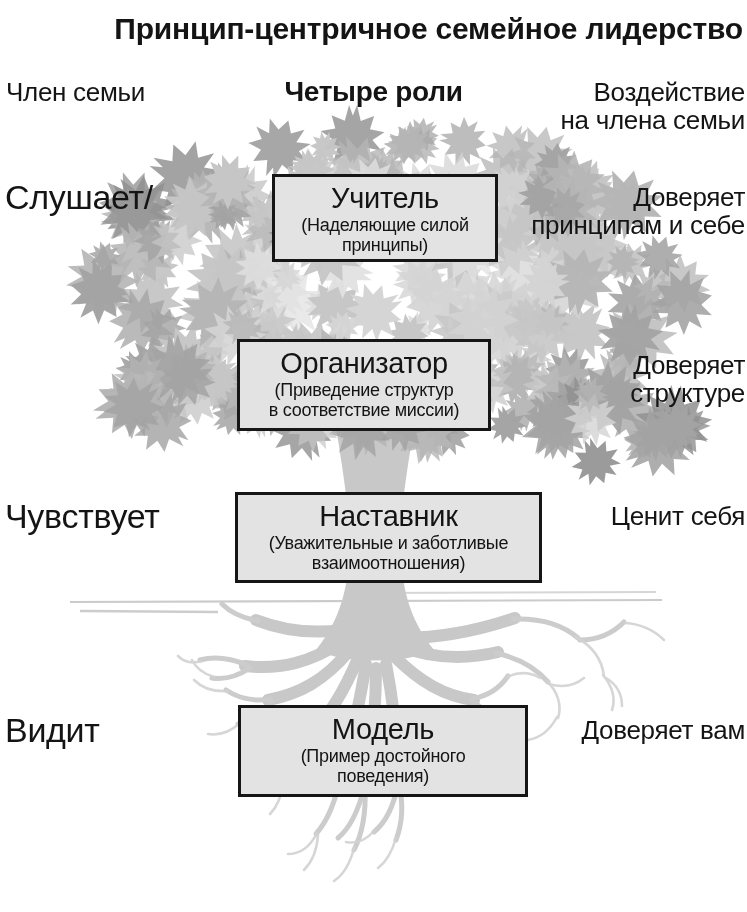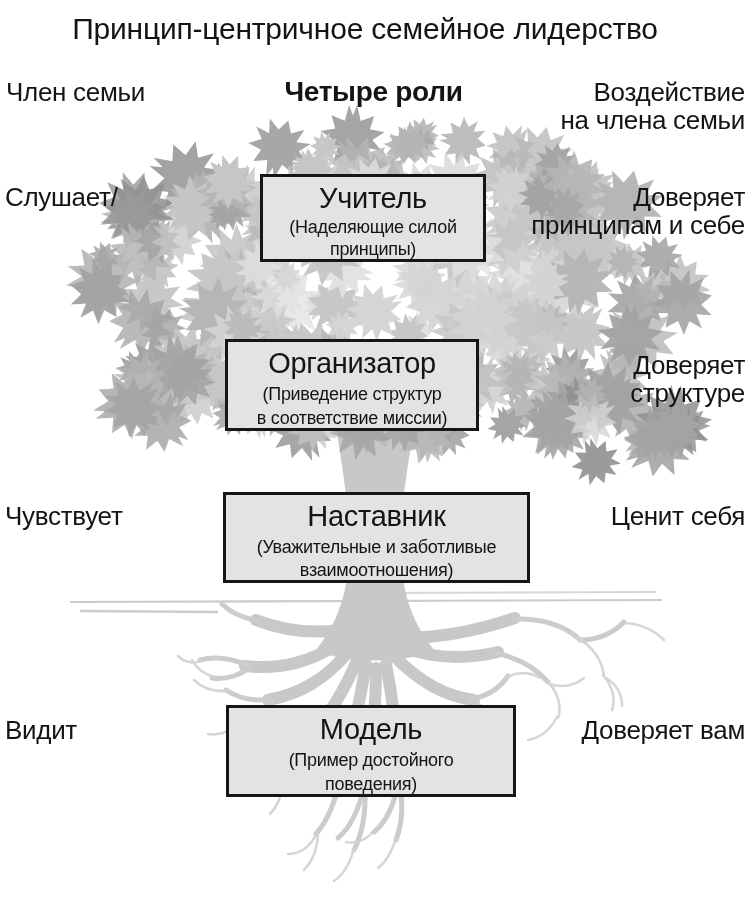--- a/index.html
+++ b/index.html
@@ -1,30 +1,30 @@
 <!DOCTYPE html>
 <html style="--box-fill: #e3e3e3; --box-border: #161616; --text: #141414;"><head>
 <meta charset="utf-8">
 <style>
   html,body{margin:0;padding:0;background:#ffffff;}
   #page{position:relative;width:747px;height:912px;background:#fff;overflow:hidden;
         font-family:"Liberation Sans","DejaVu Sans",sans-serif;color:var(--text,#141414);}
   #tree-svg{position:absolute;left:0;top:0;z-index:0;}
   .txt{position:absolute;z-index:2;letter-spacing:-0.3px;}
-  #title{top:12px;left:0;right:17px;text-align:center;font-size:30px;font-weight:normal;letter-spacing:-0.2px;}
+  #title{top:12px;left:0;right:4px;text-align:right;font-size:30px;font-weight:bold;letter-spacing:-0.2px;}
   .hdr{font-size:26px;line-height:28px;}
   #hdr-left{left:6px;top:78px;}
   #hdr-center{left:0;right:0;top:76px;text-align:center;font-size:28px;font-weight:bold;}
   #hdr-right{right:2px;top:78px;text-align:right;margin-left:21px;}
-  .member{left:5px;font-size:26px;line-height:28px;}
+  .member{left:5px;font-size:34px;line-height:28px;}
   .impact{right:2px;text-align:right;font-size:26px;line-height:28px;}
   .role-box{position:absolute;z-index:2;background:var(--box-fill,#e3e3e3);
             border:3px solid var(--box-border,#161616);box-sizing:border-box;
-            display:flex;flex-direction:column;align-items:center;justify-content:space-between;
-            padding-top:4px;text-align:center;}
+            display:flex;flex-direction:column;align-items:center;justify-content:flex-start;
+            padding-top:4px;text-align:center;margin-left:12px;}
   .role-title{font-size:29px;line-height:34px;letter-spacing:-0.3px;}
   .role-sub{font-size:18px;line-height:20px;letter-spacing:-0.3px;}
   #box-teacher{left:260px;top:174px;width:226px;height:88px;}
   #box-organizer{left:225px;top:339px;width:254px;height:92px;}
   #box-mentor{left:223px;top:492px;width:307px;height:91px;}
   #box-model{left:226px;top:705px;width:290px;height:92px;}
 </style>
 </head>
 <body>
 

